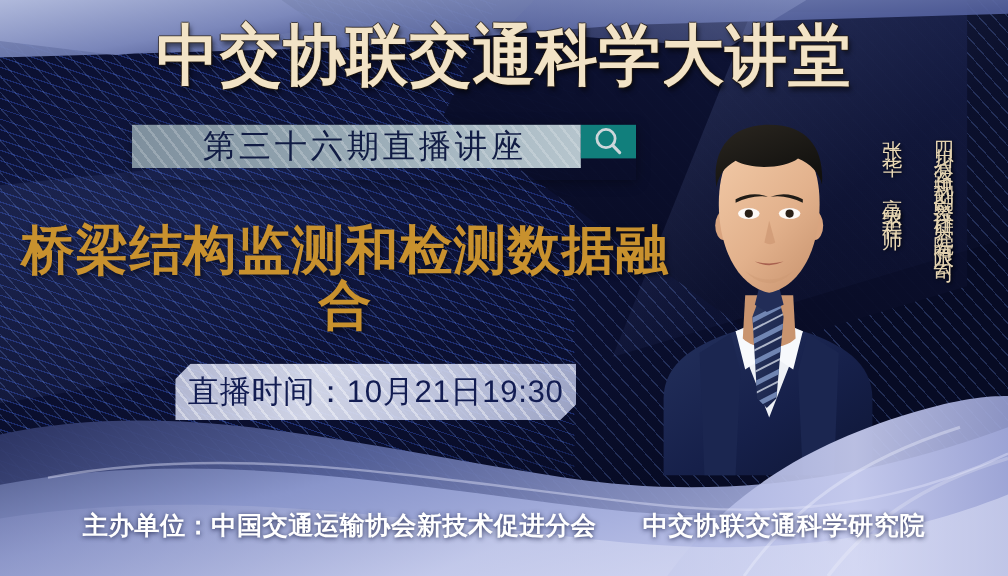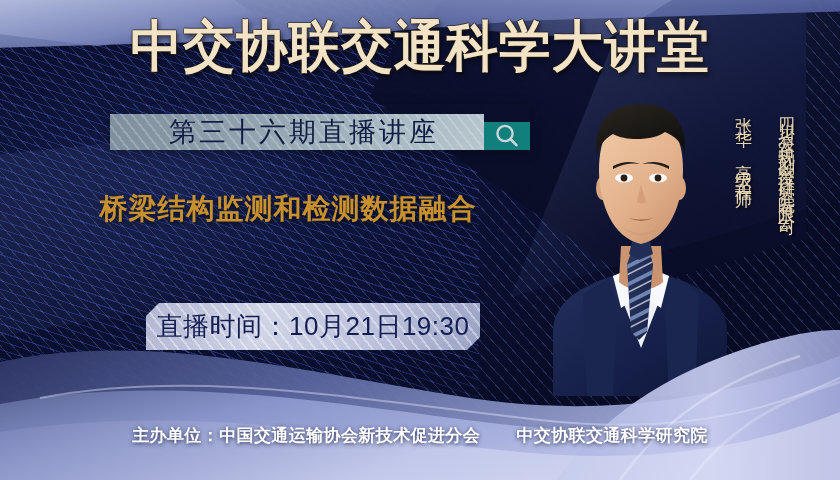--- a/index.html
+++ b/index.html
@@ -148,21 +148,21 @@
       2px 3px 5px rgba(0,0,0,0.55);
     white-space: nowrap;
   }
 
   
   .sub-bar {
     position: absolute;
     left: 110px; top: 104px;
     width: 420px; height: 46px;
     display: flex;
-    align-items: flex-end;
+    align-items: flex-start;
     box-shadow: 0 2px 10px rgba(0,0,0,0.35);
   }
   .sub-bar-body {
     position: relative;
     flex: 1 1 auto;
     background: linear-gradient(100deg, #7e8f9d 0%, #90a2ae 38%, #a7b8c2 72%, #b6c5cd 100%);
     overflow: hidden;
     display: flex;
     align-items: center;
     justify-content: center;
@@ -200,21 +200,21 @@
   }
   .sub-bar-icon svg { display:block; }
 
   
   .topic {
     position: absolute;
     left: 18px; top: 186px;
     width: 540px;
     text-align: center;
     color: #c8912e;
-    font-size: 28px;
+    font-size: 44px;
     line-height: 46px;
     font-weight: 700;
     letter-spacing: 1px;
     text-shadow: 1px 2px 4px rgba(0,0,0,0.6);
   }
   .topic .l2 { display: block; }
 
   
   .time-banner {
     position: absolute;
@@ -273,21 +273,21 @@
     color: #e3d2b0;
   }
 
   
   .footer {
     position: absolute;
     left: 0; top: 424px;
     width: 840px;
     text-align: center;
     color: #ffffff;
-    font-size: 17px;
+    font-size: 21px;
     font-weight: 700;
     letter-spacing: 0.4px;
     text-shadow: 0 1px 4px rgba(16,22,60,0.85);
     white-space: nowrap;
   }
   .footer .gap { display: inline-block; width: 26px; }
 </style>
 </head>
 <body>
 

